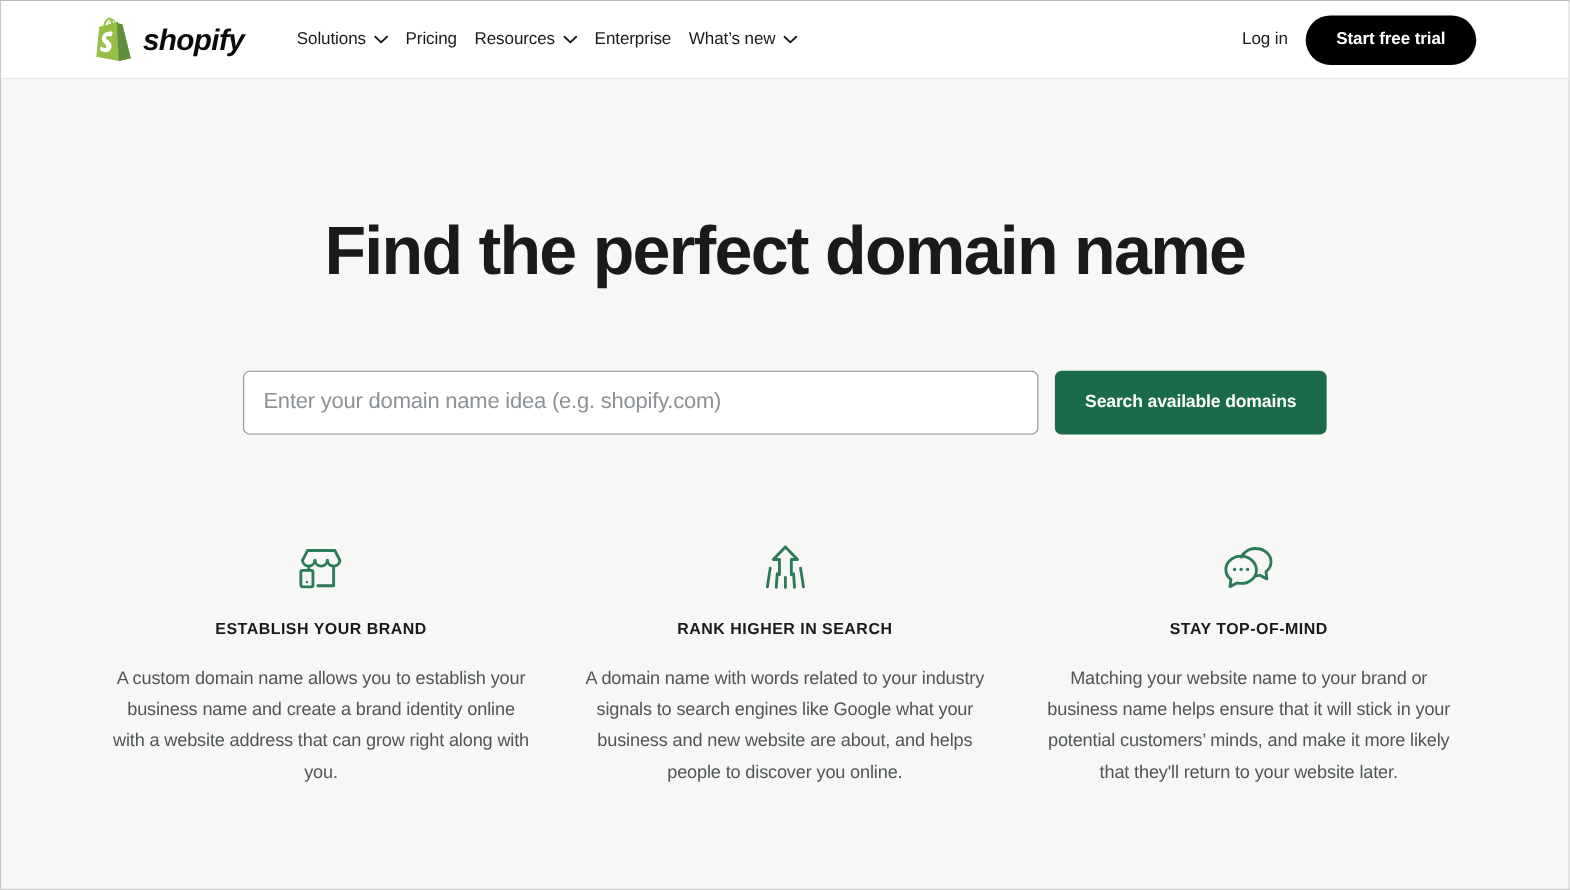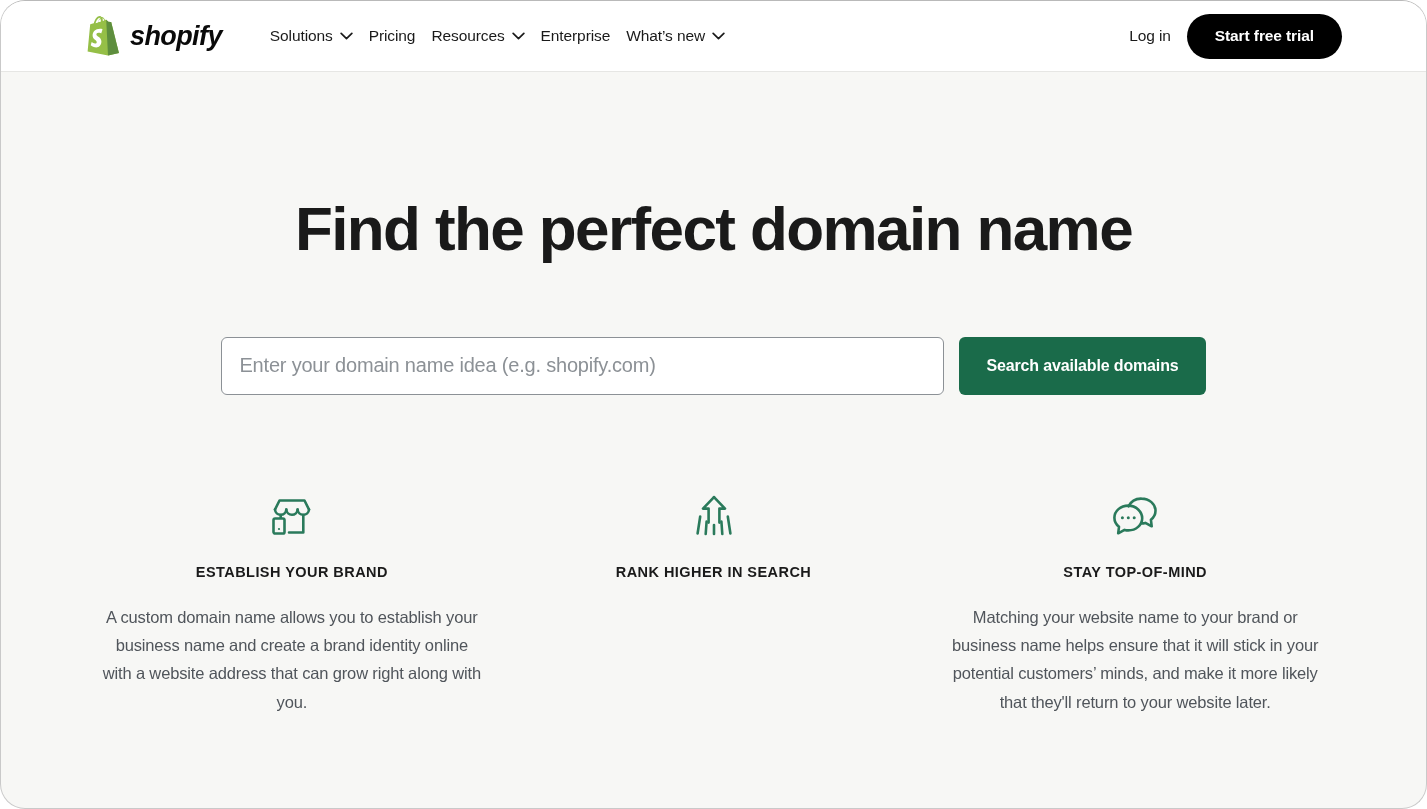--- a/index.html
+++ b/index.html
@@ -20,21 +20,20 @@
   #page {
     position: relative;
     width: 1427px;
     height: 809px;
     border-left: 1px solid #c9c9c9;
     border-right: 1px solid #c9c9c9;
     border-bottom: 1px solid #c9c9c9;
     border-top: 1px solid #b9b9b9;
     background: #f7f7f5;
     overflow: hidden;
-    border-radius: 25px;
   }
 
   
   .site-header {
     height: 71px;
     background: #ffffff;
     border-bottom: 1px solid #e6e6e4;
     display: flex;
     align-items: center;
     padding: 0 84px 0 84px;
@@ -302,20 +301,21 @@
             <path d="M20 3.2 31 14.6h-5.6v14"></path>
             <path d="M20 3.2 9 14.6h5.6v14"></path>
             <path d="M6.2 22.5 3.6 39.5"></path>
             <path d="M33.8 22.5l2.6 17"></path>
             <path d="M12.6 27.5 11.7 40"></path>
             <path d="M27.4 27.5l.9 12.5"></path>
             <path d="M20 31v9"></path>
           </svg>
         </div>
         <div class="feature-title">RANK HIGHER IN SEARCH</div>
+        <p class="feature-body">A domain name with words related to your industry signals to search engines like Google what your business and new website are about, and helps people to discover you online.</p>
       </div>
 
       <div class="feature">
         <div class="feature-icon">
           <svg width="48" height="42" viewBox="0 0 48 42" fill="none" stroke="#2a7a5b" stroke-width="2.6" stroke-linecap="round" stroke-linejoin="round">
             <path d="M17.5 10.4A14 14 0 0 1 30.5 2.6c7.7 0 14 5.4 14 12.1 0 3.6-1.8 6.8-4.6 9l.8 6.6-6.3-3.4c-1.2.3-2.5.5-3.9.5"></path>
             <path d="M17.3 9.6c-7.7 0-13.9 5.4-13.9 12.1 0 3.6 1.8 6.9 4.6 9.1l-.8 6.5 6.3-3.4c1.2.3 2.5.5 3.8.5 7.7 0 13.9-5.4 13.9-12.1S25 9.6 17.3 9.6Z"></path>
             <circle cx="11.4" cy="21.7" r="1.5" fill="#2a7a5b" stroke="none"></circle>
             <circle cx="17.3" cy="21.7" r="1.5" fill="#2a7a5b" stroke="none"></circle>
             <circle cx="23.2" cy="21.7" r="1.5" fill="#2a7a5b" stroke="none"></circle>

